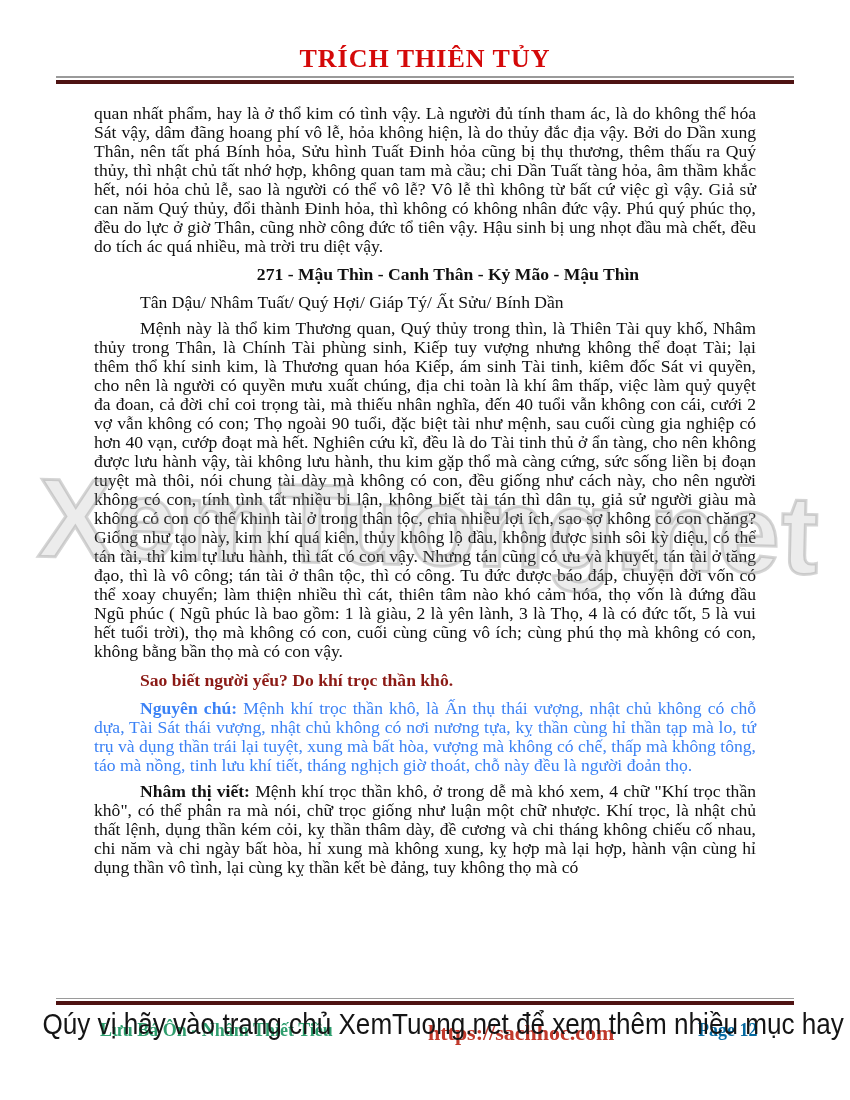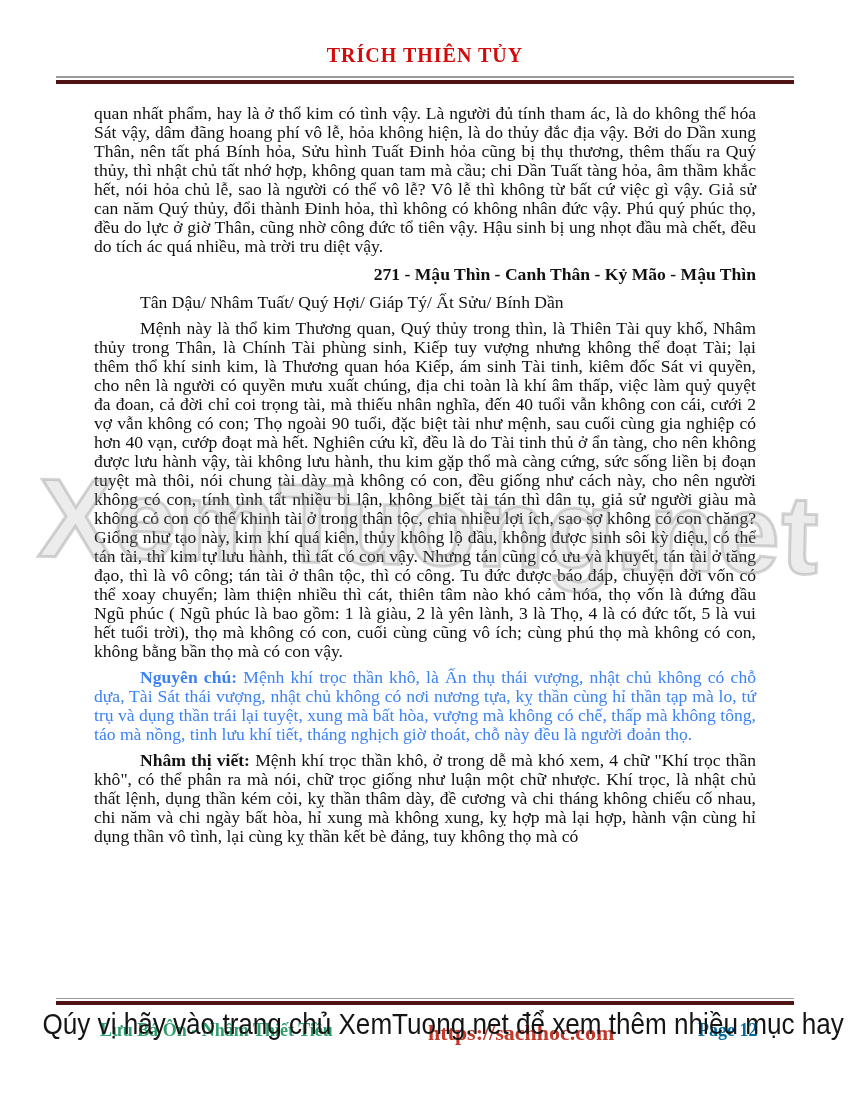--- a/index.html
+++ b/index.html
@@ -9,42 +9,42 @@
     width: 850px; height: 1100px;
     margin: 0 auto;
     background: #ffffff;
     overflow: hidden;
     font-family: "Liberation Serif", "DejaVu Serif", serif;
     color: #111111;
   }
   
   .header { position: absolute; top: 44px; left: 56px; right: 56px; text-align: center; }
   .doc-title {
-    font-size: 20px; font-weight: bold; letter-spacing: 1px;
+    font-size: 26px; font-weight: bold; letter-spacing: 1px;
     color: #d40909;
   }
   .rule {
     position: absolute; left: 56px; right: 56px; height: 9px;
   }
   .rule .thin  { height: 2px; background: #9a9a9a; }
   .rule .gap   { height: 2px; background: transparent; }
   .rule .thick { height: 4px; background: #4e1312; }
   .rule-top { top: 76px; }
   .rule-bottom { top: 998px; }
   .rule-bottom .thin { height: 1px; }
 
   
   .content {
     position: absolute; top: 104px; left: 94px; width: 662px;
     font-size: 17.6px; line-height: 19px; text-align: justify;
   }
   .para { margin: 0 0 7px 0; }
   .para.indent { text-indent: 46px; }
   .subhead {
-    font-weight: bold; margin: 9px 0 9px 46px; text-align: right;
+    font-weight: bold; margin: 9px 0 9px 46px; text-align: center;
   }
   .pillars { margin: 6px 0 7px 46px; text-align: left; }
   .question-head {
     font-weight: bold; color: #8b1a15; margin: 10px 0 9px 46px; text-align: left;
   }
   .blue-para { color: #3b82f6; }
   .lead-label { font-weight: bold; }
 
   
   .watermark {
@@ -91,20 +91,21 @@
 
   <div class="content">
     <p class="para">quan nhất phẩm, hay là ở thổ kim có tình vậy. Là người đủ tính tham ác, là do không thể hóa Sát vậy, dâm đãng hoang phí vô lễ, hỏa không hiện, là do thủy đắc địa vậy. Bởi do Dần xung Thân, nên tất phá Bính hỏa, Sửu hình Tuất Đinh hỏa cũng bị thụ thương, thêm thấu ra Quý thủy, thì nhật chủ tất nhớ hợp, không quan tam mà cầu; chi Dần Tuất tàng hỏa, âm thầm khắc hết, nói hỏa chủ lễ, sao là người có thể vô lễ? Vô lễ thì không từ bất cứ việc gì vậy. Giả sử can năm Quý thủy, đổi thành Đinh hỏa, thì không có không nhân đức vậy. Phú quý phúc thọ, đều do lực ở giờ Thân, cũng nhờ công đức tổ tiên vậy. Hậu sinh bị ung nhọt đầu mà chết, đều do tích ác quá nhiều, mà trời tru diệt vậy.</p>
 
     <p class="subhead">271 - Mậu Thìn - Canh Thân - Kỷ Mão - Mậu Thìn</p>
 
     <p class="pillars">Tân Dậu/ Nhâm Tuất/ Quý Hợi/ Giáp Tý/ Ất Sửu/ Bính Dần</p>
 
     <p class="para indent">Mệnh này là thổ kim Thương quan, Quý thủy trong thìn, là Thiên Tài quy khố, Nhâm thủy trong Thân, là Chính Tài phùng sinh, Kiếp tuy vượng nhưng không thể đoạt Tài; lại thêm thổ khí sinh kim, là Thương quan hóa Kiếp, ám sinh Tài tinh, kiêm đốc Sát vi quyền, cho nên là người có quyền mưu xuất chúng, địa chi toàn là khí âm thấp, việc làm quỷ quyệt đa đoan, cả đời chỉ coi trọng tài, mà thiếu nhân nghĩa, đến 40 tuổi vẫn không con cái, cưới 2 vợ vẫn không có con; Thọ ngoài 90 tuổi, đặc biệt tài như mệnh, sau cuối cùng gia nghiệp có hơn 40 vạn, cướp đoạt mà hết. Nghiên cứu kĩ, đều là do Tài tinh thủ ở ẩn tàng, cho nên không được lưu hành vậy, tài không lưu hành, thu kim gặp thổ mà càng cứng, sức sống liền bị đoạn tuyệt mà thôi, nói chung tài dày mà không có con, đều giống như cách này, cho nên người không có con, tính tình tất nhiều bi lận, không biết tài tán thì dân tụ, giả sử người giàu mà không có con có thể khinh tài ở trong thân tộc, chia nhiều lợi ích, sao sợ không có con chăng? Giống như tạo này, kim khí quá kiên, thủy không lộ đầu, không được sinh sôi kỳ diệu, có thể tán tài, thì kim tự lưu hành, thì tất có con vậy. Nhưng tán cũng có ưu và khuyết, tán tài ở tăng đạo, thì là vô công; tán tài ở thân tộc, thì có công. Tu đức được báo đáp, chuyện đời vốn có thể xoay chuyển; làm thiện nhiều thì cát, thiên tâm nào khó cảm hóa, thọ vốn là đứng đầu Ngũ phúc ( Ngũ phúc là bao gồm: 1 là giàu, 2 là yên lành, 3 là Thọ, 4 là có đức tốt, 5 là vui hết tuổi trời), thọ mà không có con, cuối cùng cũng vô ích; cùng phú thọ mà không có con, không bằng bần thọ mà có con vậy.</p>
 
+    <p class="question-head">Sao biết người yểu? Do khí trọc thần khô.</p>
 
     <p class="para indent blue-para"><span class="lead-label">Nguyên chú:</span><span> Mệnh khí trọc thần khô, là Ấn thụ thái vượng, nhật chủ không có chỗ dựa, Tài Sát thái vượng, nhật chủ không có nơi nương tựa, kỵ thần cùng hỉ thần tạp mà lo, tứ trụ và dụng thần trái lại tuyệt, xung mà bất hòa, vượng mà không có chế, thấp mà không tông, táo mà nồng, tinh lưu khí tiết, tháng nghịch giờ thoát, chỗ này đều là người đoản thọ.</span></p>
 
     <p class="para indent"><span class="lead-label">Nhâm thị viết:</span><span> Mệnh khí trọc thần khô, ở trong dễ mà khó xem, 4 chữ "Khí trọc thần khô", có thể phân ra mà nói, chữ trọc giống như luận một chữ nhược. Khí trọc, là nhật chủ thất lệnh, dụng thần kém cỏi, kỵ thần thâm dày, đề cương và chi tháng không chiếu cố nhau, chi năm và chi ngày bất hòa, hỉ xung mà không xung, kỵ hợp mà lại hợp, hành vận cùng hỉ dụng thần vô tình, lại cùng kỵ thần kết bè đảng, tuy không thọ mà có</span></p>
   </div>
 
   <div class="watermark">XemTuong.net</div>
 
   <div class="rule rule-bottom">
     <div class="thin"></div>

